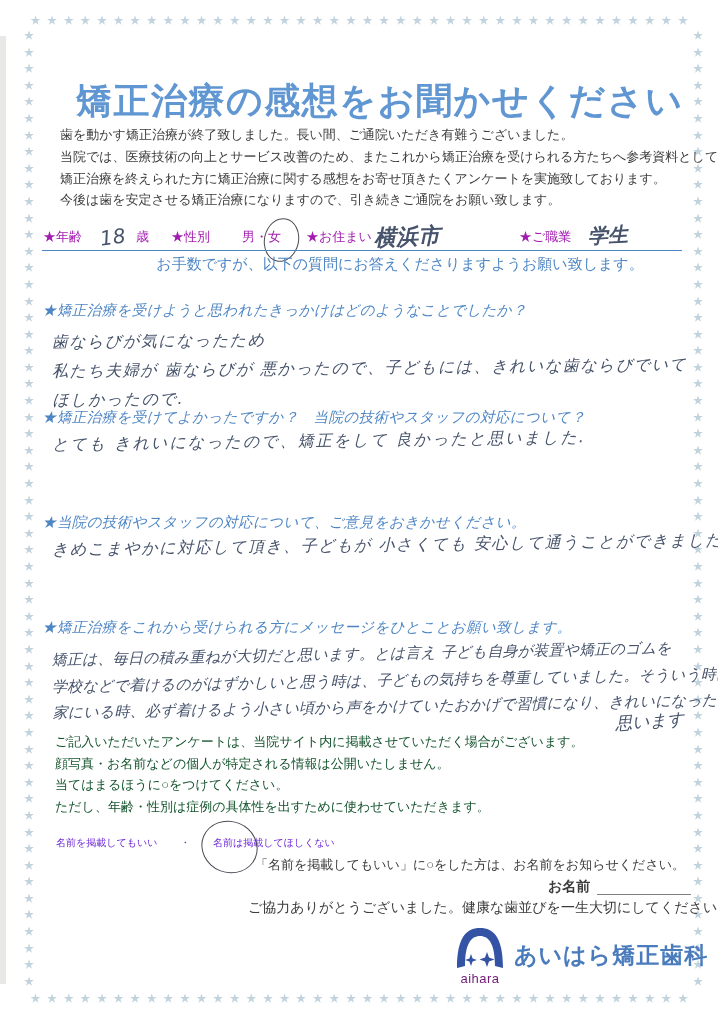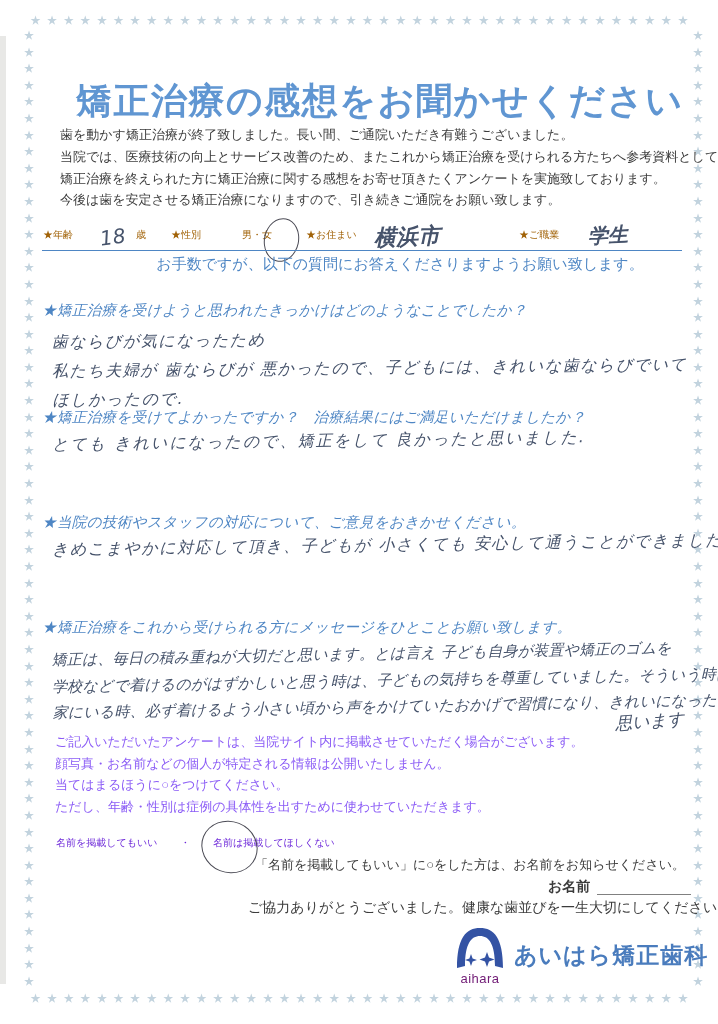--- a/index.html
+++ b/index.html
@@ -14,26 +14,26 @@
   .stars.top{left:30px;top:13px;}
   .stars.bottom{left:30px;top:991px;}
   .stars.left{left:22px;top:27px;}
   .stars.right{left:691px;top:27px;}
   .scan-edge{position:absolute;left:0;top:36px;width:6px;height:948px;background:#dcdcd8;opacity:.65;}
   
   .title{position:absolute;left:76px;top:60px;font-size:36px;letter-spacing:1.5px;
          color:#6096d2;font-weight:700;white-space:nowrap;margin-top:17px;}
   .intro{position:absolute;left:60px;top:124px;font-size:13px;line-height:21.8px;color:#3c3c3c;}
   .intro div{white-space:nowrap;}
-  .lbl{position:absolute;font-size:10px;color:#a16207;white-space:nowrap;}
+  .lbl{position:absolute;font-size:13px;color:#a21caf;white-space:nowrap;}
   .profile-underline{position:absolute;left:42px;top:250px;width:640px;border-top:1.7px solid #4e86c4;}
   .request{position:absolute;left:80px;top:255px;width:640px;text-align:center;
            font-size:15px;color:#4e86c4;white-space:nowrap;}
   .question{position:absolute;left:42px;font-size:14.5px;letter-spacing:.4px;color:#4e86c4;white-space:nowrap;font-style:italic;}
-  .notes{position:absolute;left:55px;top:731px;font-size:13px;line-height:21.6px;color:#8b5cf6;}
+  .notes{position:absolute;left:55px;top:731px;font-size:13px;line-height:21.6px;color:#14532d;}
   .notes div{white-space:nowrap;}
   .consent-line{position:absolute;left:56px;top:836px;font-size:10px;color:#6d28d9;white-space:nowrap;}
   .consent-line .sep{margin:0 20px;}
   .consent-instruction{position:absolute;right:33px;top:856px;font-size:13px;color:#3c3c3c;white-space:nowrap;}
   .name-label{position:absolute;left:548px;top:878px;font-size:14px;color:#3c3c3c;font-weight:bold;}
   .name-line{position:absolute;left:597px;top:876px;width:94px;height:18px;border-bottom:1.5px solid #808080;}
   .thanks{position:absolute;left:248px;top:899px;font-size:14px;color:#3c3c3c;white-space:nowrap;}
   
   .hand{font-family:"DejaVu Sans",sans-serif;font-style:italic;color:#46536b;}
   .answer{position:absolute;left:52px;white-space:nowrap;}
@@ -206,21 +206,21 @@
 
   <div class="request">お手数ですが、以下の質問にお答えくださりますようお願い致します。</div>
 
   <div class="question" style="top:301px">★矯正治療を受けようと思われたきっかけはどのようなことでしたか？</div>
   <div class="hand answer a1">
     <div>歯ならびが気になったため</div>
     <div>私たち夫婦が 歯ならびが 悪かったので、子どもには、きれいな歯ならびでいて</div>
     <div>ほしかったので.</div>
   </div>
 
-  <div class="question" style="top:408px">★矯正治療を受けてよかったですか？　治療結果にはご満足いただけましたか？</div>
+  <div class="question" style="top:408px">★矯正治療を受けてよかったですか？　当院の技術やスタッフの対応について？</div>
   <div class="hand answer a2">
     <div>とても きれいになったので、矯正をして 良かったと思いました.</div>
   </div>
 
   <div class="question" style="top:513px">★当院の技術やスタッフの対応について、ご意見をおきかせください。</div>
   <div class="hand answer a3">
     <div>きめこまやかに対応して頂き、子どもが 小さくても 安心して通うことができました.</div>
   </div>
 
   <div class="question" style="top:618px">★矯正治療をこれから受けられる方にメッセージをひとことお願い致します。</div>

